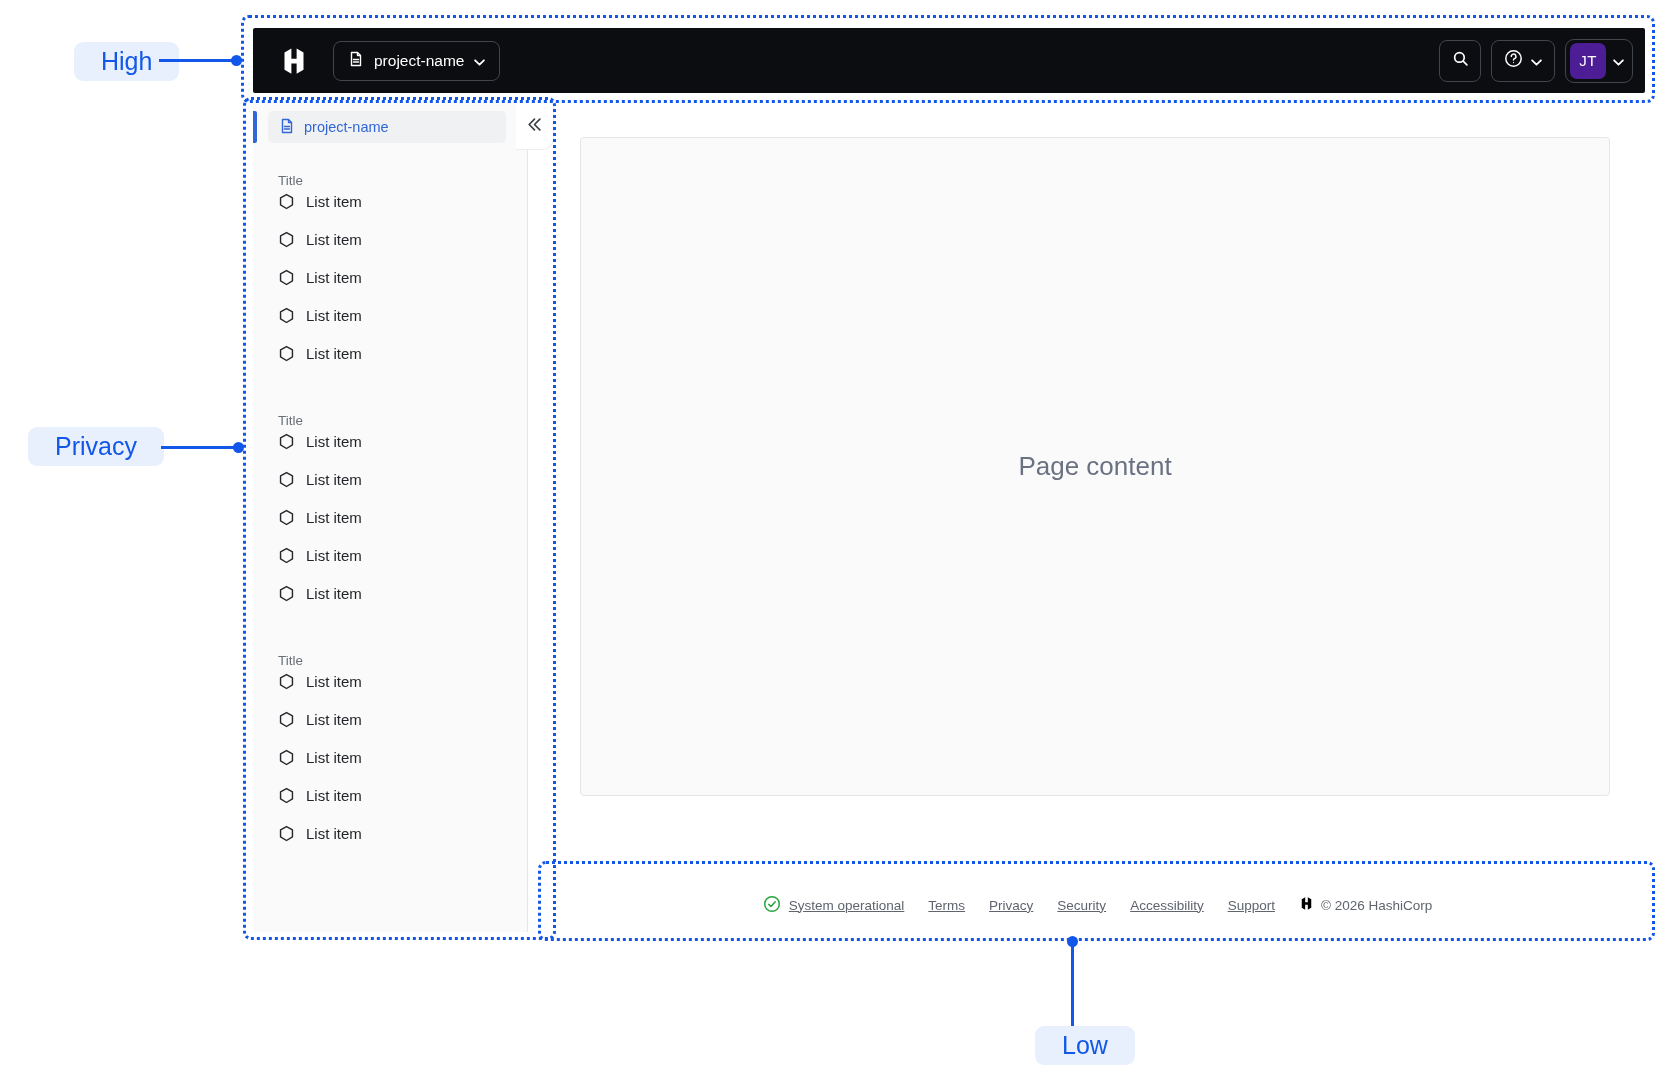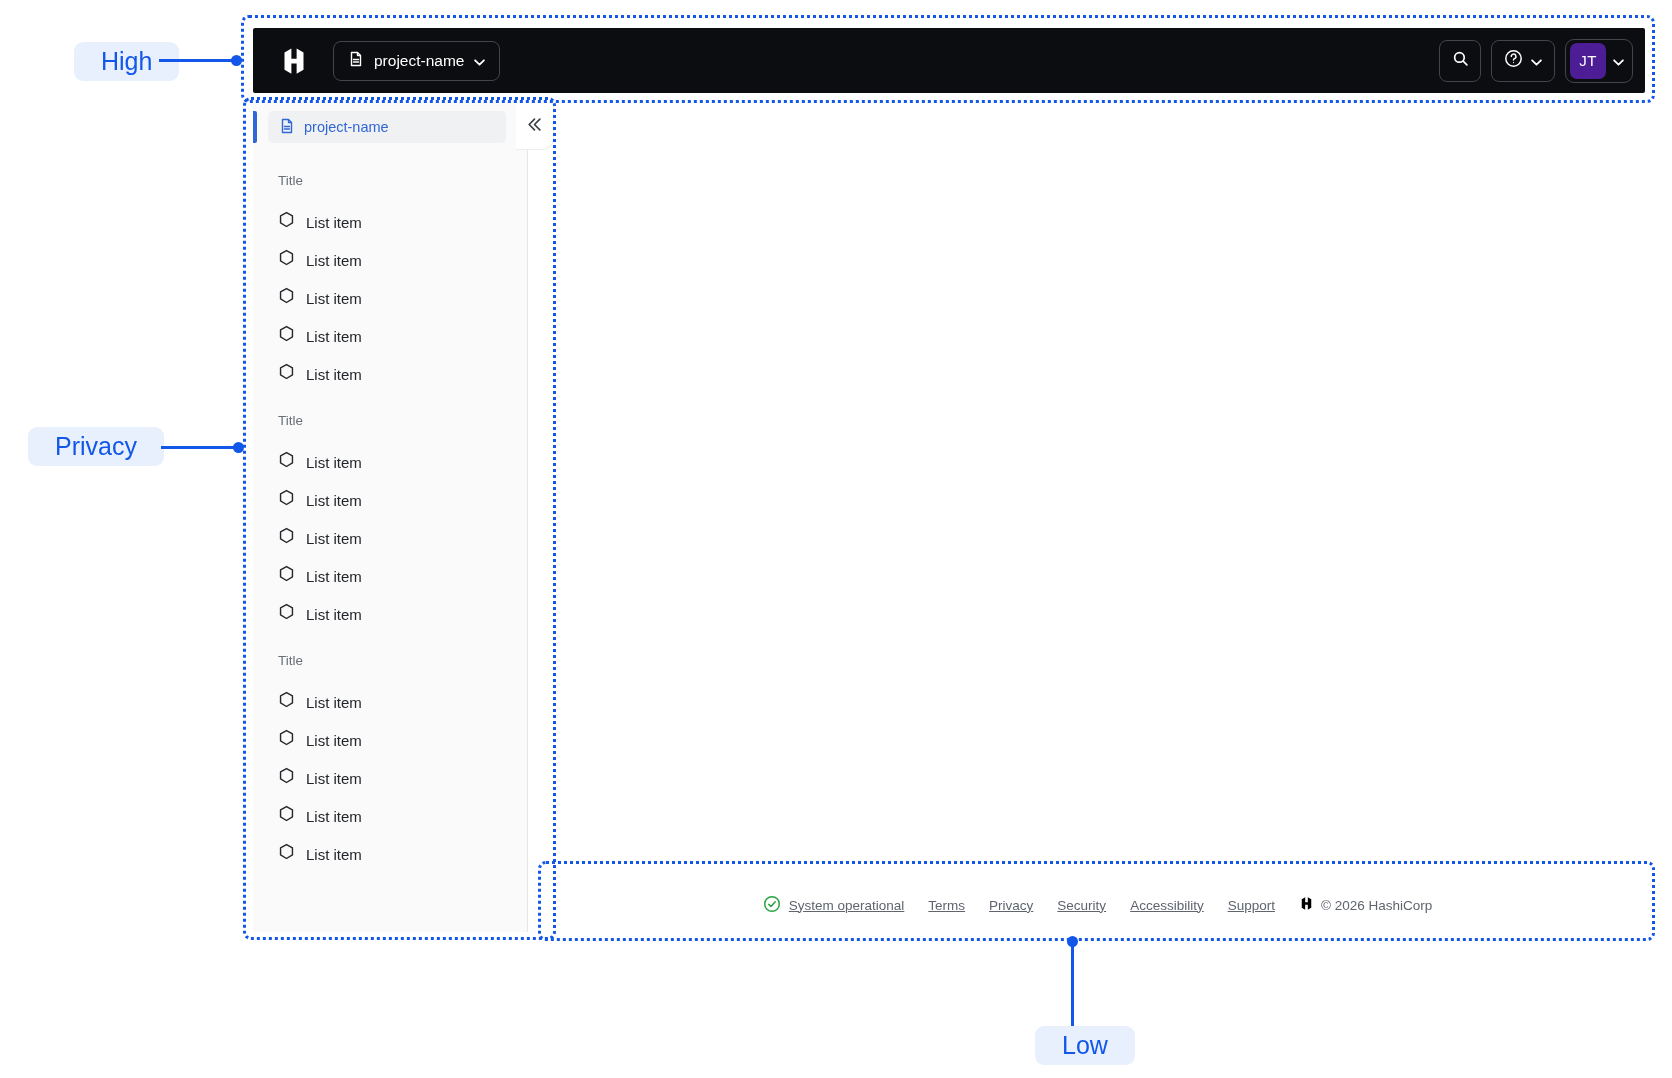--- a/index.html
+++ b/index.html
@@ -56,21 +56,21 @@
            border-right:1px solid var(--gray-border);z-index:5;}
   .active-accent{position:absolute;left:0;top:8px;width:4px;height:32px;background:#3166D6;border-radius:0 2px 2px 0;}
   .active-row{position:absolute;left:15px;top:8px;width:238px;height:32px;background:#F0F1F3;border-radius:5px;
               display:flex;align-items:center;gap:9px;padding-left:11px;color:#3166D6;font-size:14.5px;
               font-weight:500;cursor:pointer;}
   .collapse-tab{position:absolute;left:516px;top:103px;width:38px;height:47px;background:#fff;
                 border:1px solid #EDEEF0;border-top:none;border-left:none;border-bottom-right-radius:12px;
                 display:flex;align-items:center;justify-content:center;cursor:pointer;z-index:6;}
   .nav-sections{position:absolute;left:0;right:0;top:40px;padding-left:25px;}
   .nav-title{margin-top:26px;height:24px;line-height:24px;font-size:13.5px;color:var(--txt-gray);font-weight:500;}
-  .nav-item{height:38px;display:flex;align-items:flex-end;gap:11px;font-size:15px;color:var(--txt-dark);cursor:pointer;}
+  .nav-item{height:38px;display:flex;align-items:flex-start;gap:11px;font-size:15px;color:var(--txt-dark);cursor:pointer;}
   .nav-item svg{flex:0 0 auto;}
 
   
   .content-box{position:absolute;left:580px;top:137px;width:1030px;height:659px;background:#FAFAFA;
                border:1px solid var(--gray-border);border-radius:4px;display:flex;align-items:center;justify-content:center;}
   .content-text{font-size:26px;color:#6A7282;}
 
   
   .footer{position:absolute;left:540px;top:884px;width:1115px;height:42px;display:flex;align-items:center;
           justify-content:center;gap:24px;font-size:13.5px;color:var(--footer-gray);z-index:5;}
@@ -263,20 +263,23 @@
   </div>
   <div class="collapse-tab">
     <span>
       <svg viewBox="0 0 14 12" width="15" height="13" fill="none" stroke="#3A3D43" stroke-width="1.5" stroke-linecap="round" stroke-linejoin="round">
           <path d="M7 1 2 6l5 5"></path>
           <path d="M12 1 7 6l5 5"></path>
         </svg>
     </span>
   </div>
 
+  <div class="content-box">
+    <span class="content-text">Page content</span>
+  </div>
 
   <div class="footer">
     <a class="status">
       <span>
         <svg viewBox="0 0 18 18" width="18" height="18" fill="none" stroke="#27A33F" stroke-width="1.5">
             <circle cx="9" cy="9" r="7.3"></circle>
             <path d="M5.8 9.4 8 11.5l4.2-4.8" stroke-linecap="round" stroke-linejoin="round"></path>
           </svg>
       </span>
       <span>System operational</span>

